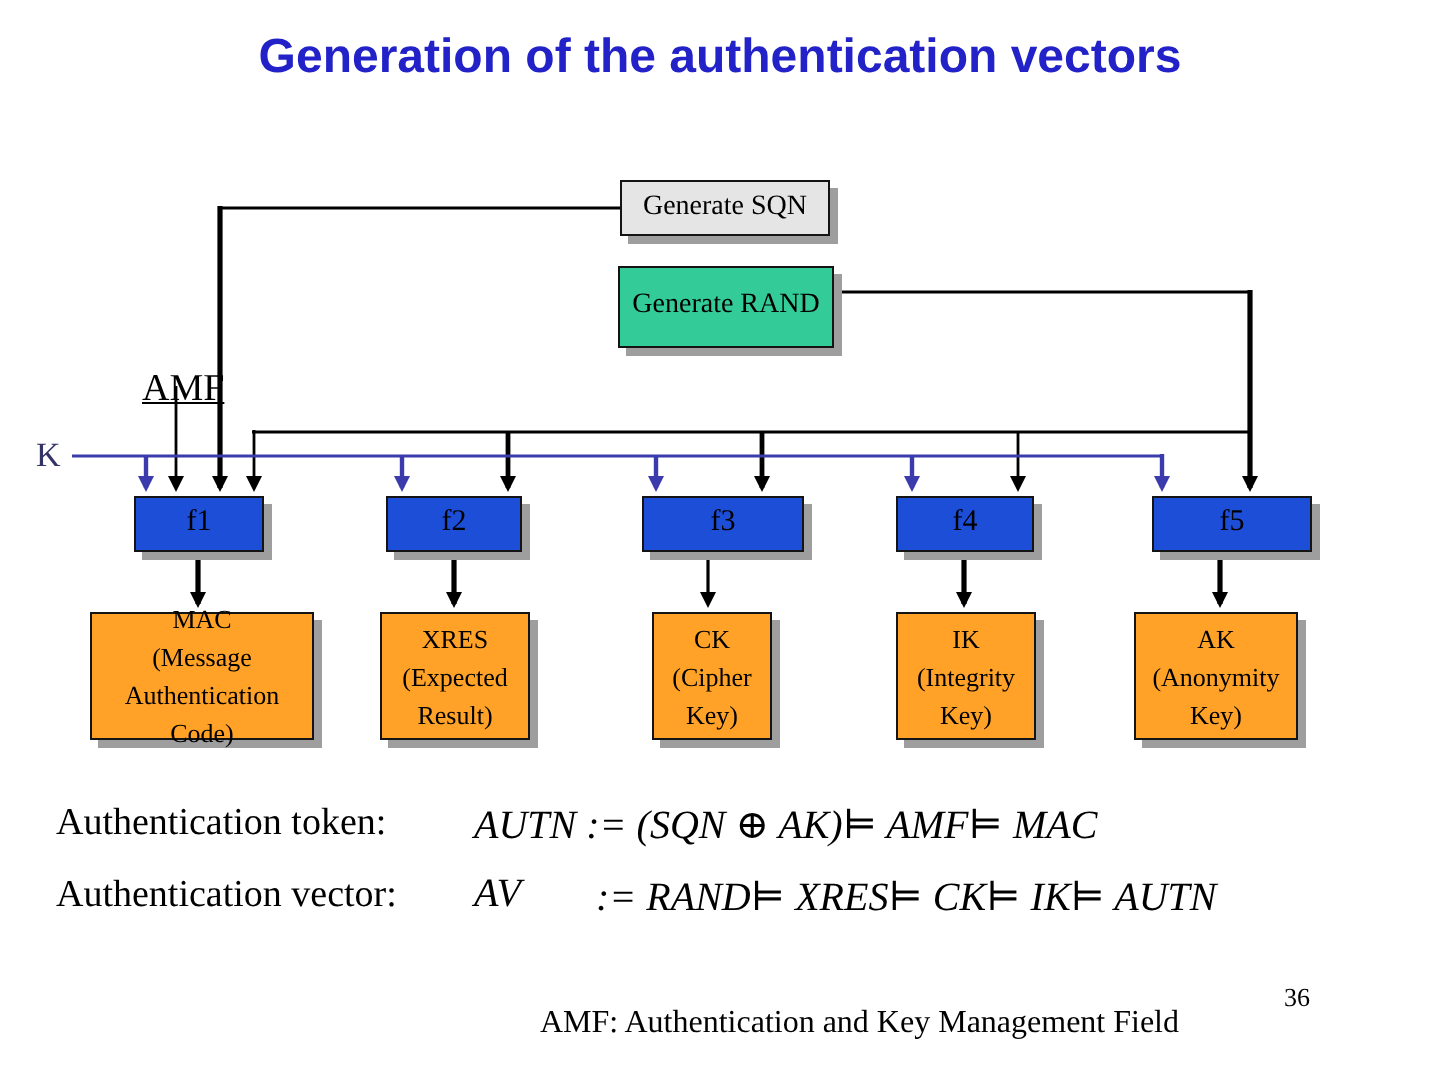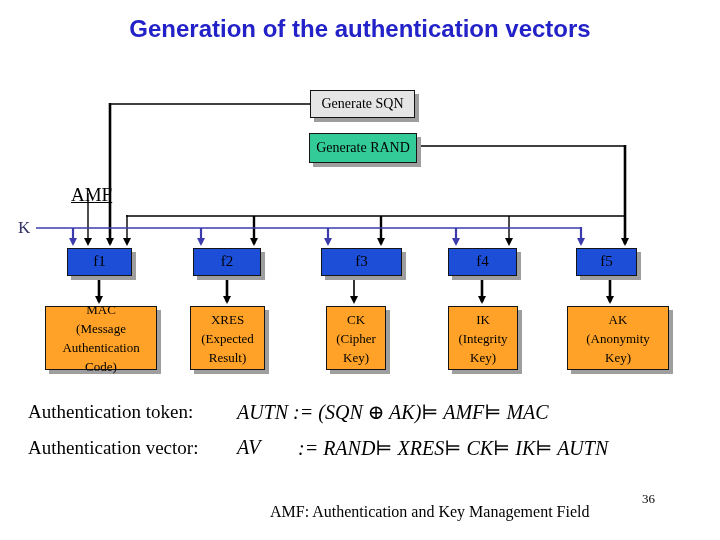--- a/index.html
+++ b/index.html
@@ -13,27 +13,27 @@
     left:0;top:15px;width:720px;text-align:center;
     font-family:"Liberation Sans","DejaVu Sans",sans-serif;
     font-weight:bold;font-size:24px;line-height:28px;color:#2222C8;
   }
   .box{
     box-sizing:border-box;border:1px solid #141414;
     display:flex;align-items:center;justify-content:center;text-align:center;
     box-shadow:4px 4px 0 #9e9e9e;line-height:1.15;
   }
   .sqn-box {left:310px;top:90px; width:105px;height:28px;background:#e5e5e5;font-size:14px;}
-  .rand-box{left:309px;top:133px;width:108px;height:30px;background:#33CC99;font-size:14px;}
+  .rand-box{left:309px;top:133px;width:108px;height:41px;background:#33CC99;font-size:14px;}
   .fbox{background:#1d4ed8;height:28px;top:248px;font-size:15px;}
   .f1{left:67px; width:65px;} .f2{left:193px;width:68px;} .f3{left:321px;width:81px;}
-  .f4{left:448px;width:69px;} .f5{left:576px;width:61px;}
+  .f4{left:448px;width:69px;} .f5{left:576px;width:80px;}
   .obox{background:#FFA227;height:64px;top:306px;font-size:13px;line-height:19px;padding:0 18px;}
   .o1{left:45px; width:112px;} .o2{left:190px;width:75px;} .o3{left:326px;width:60px;}
-  .o4{left:448px;width:70px;} .o5{left:567px;width:102px;}
+  .o4{left:448px;width:70px;} .o5{left:567px;width:82px;}
   .amf-label{left:71px;top:184px;font-size:19px;text-decoration:underline;}
   .k-label{left:18px;top:218px;font-size:17px;color:#333366;}
   .flabel{font-size:19px;}
   .t-label{left:28px;top:401px;}
   .v-label{left:28px;top:437px;}
   .fexpr{font-style:italic;font-size:20px;}
   .t-expr{left:237px;top:400px;}
   .v-var{left:237px;top:436px;}
   .v-expr{left:298px;top:436px;}
   .footer-note{left:270px;top:503px;font-size:16px;}

